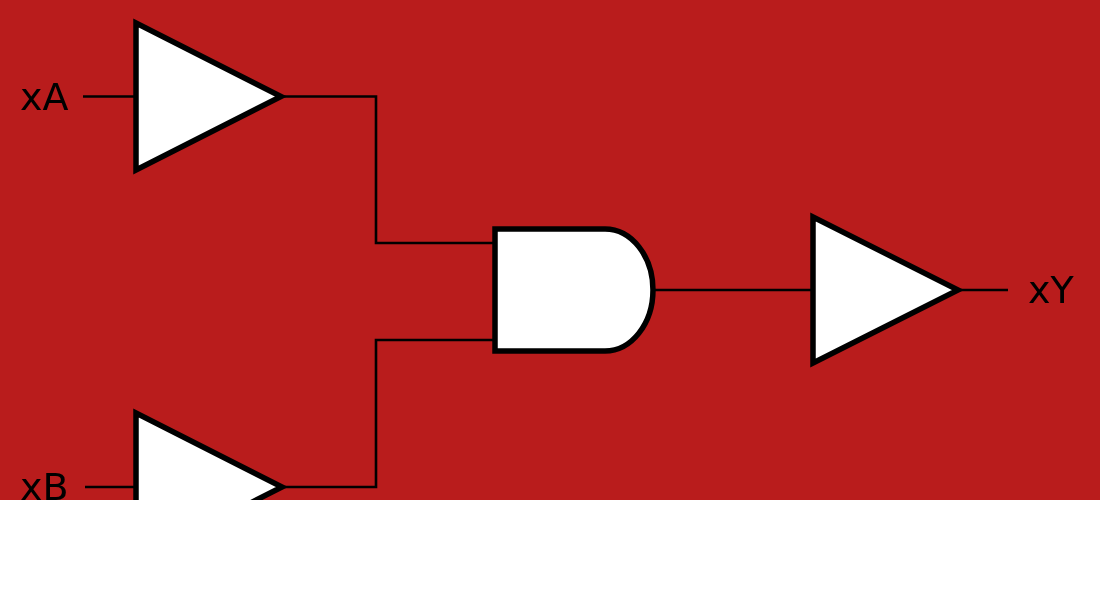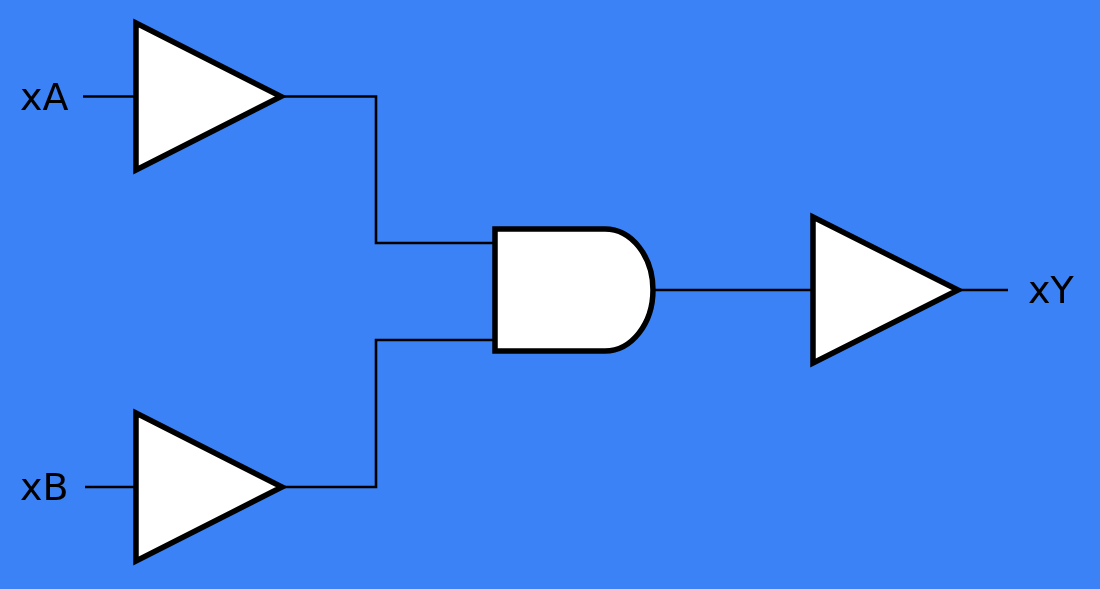--- a/index.html
+++ b/index.html
@@ -2,23 +2,23 @@
 <html><head>
 <meta charset="utf-8">
 <style>
   html, body {
     margin: 0;
     padding: 0;
     background: #ffffff;
   }
   .canvas {
     width: 1100px;
-    height: 589px;
+    height: 500px;
     position: relative;
-    background: #3b82f6;
+    background: #b91c1c;
     overflow: hidden;
   }
   svg { display: block; }
   .wire {
     fill: none;
     stroke-width: 2.6;
     stroke-linejoin: miter;
     stroke-linecap: butt;
   }
   .shape {

